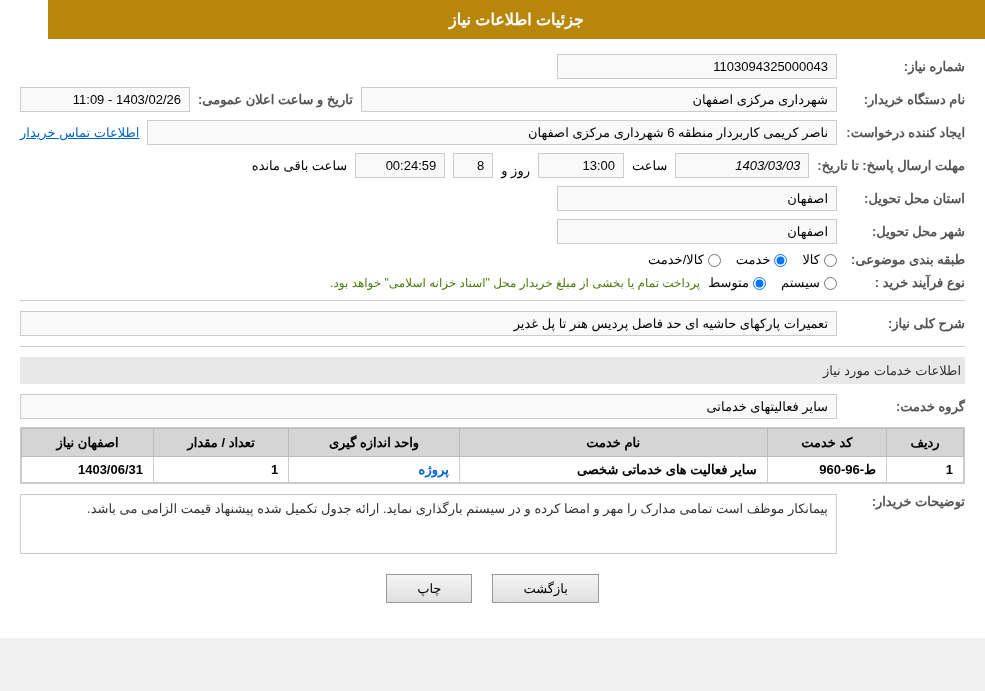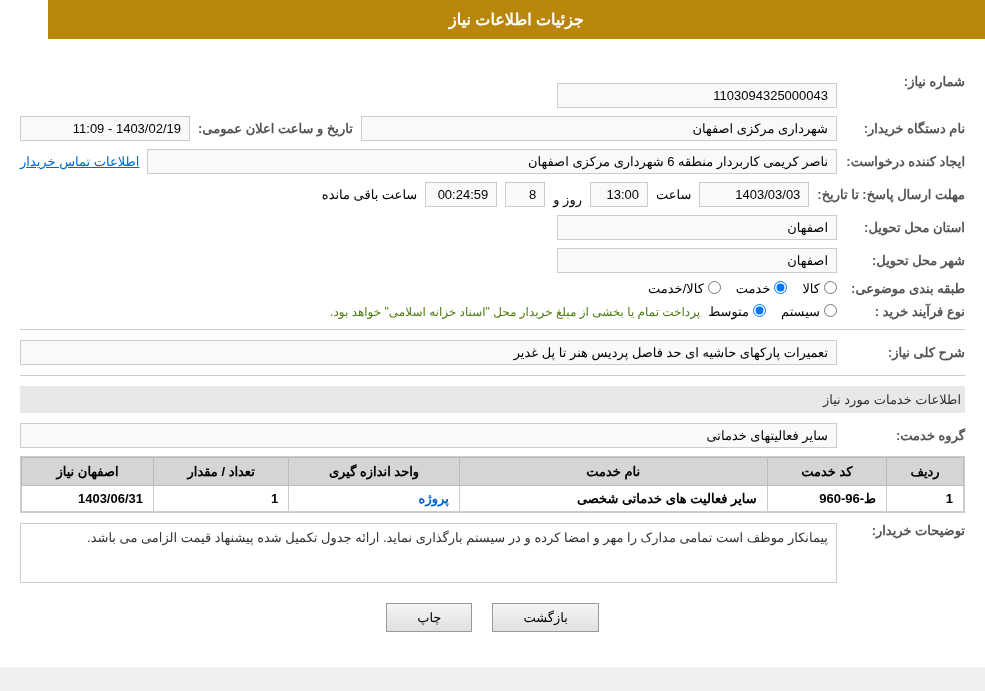--- a/index.html
+++ b/index.html
@@ -55,21 +55,21 @@
       cursor: pointer;
       white-space: nowrap;
     }
     .radio-group {
       display: flex;
       gap: 15px;
       align-items: center;
     }
     .radio-item {
       display: flex;
-      align-items: flex-start;
+      align-items: flex-end;
       gap: 4px;
       flex-direction: row-reverse;
     }
     .section-title {
       background: #e8e8e8;
       padding: 6px 4px;
       font-weight: normal;
       color: #333;
       margin-bottom: 10px;
       text-align: right;
@@ -137,44 +137,44 @@
 <div class="page-wrapper">
 
   <div class="header-bar">
     <span>جزئیات اطلاعات نیاز</span>
   </div>
 
   <div class="content">
 
     <div class="field-row">
       <span class="field-label">شماره نیاز:</span>
-      <div class="field-value readonly" style="max-width:280px; min-width:200px;margin-top:29px;">1103094325000043</div>
+      <div class="field-value readonly" style="max-width:280px; min-width:200px;">1103094325000043</div>
     </div>
 
     <div class="field-row">
       <span class="field-label">نام دستگاه خریدار:</span>
       <div class="field-value readonly" style="flex:2;">شهرداری مرکزی اصفهان</div>
       <span class="field-label" style="min-width:auto;">تاریخ و ساعت اعلان عمومی:</span>
-      <div class="field-value readonly" style="min-width:170px; flex:none;">1403/02/19 - 11:09</div>
+      <div class="field-value readonly" style="min-width:170px; flex:none;">1403/02/26 - 11:09</div>
     </div>
 
     <div class="field-row">
       <span class="field-label">ایجاد کننده درخواست:</span>
       <div class="field-value readonly" style="flex:1;padding-left:20px;">ناصر کریمی کاربردار منطقه 6 شهرداری مرکزی اصفهان</div>
       <span class="link-blue">اطلاعات تماس خریدار</span>
     </div>
 
     <div class="field-row">
       <span class="field-label">مهلت ارسال پاسخ: تا تاریخ:</span>
-      <div class="field-value readonly" style="width:110px; flex:none;">1403/03/03</div>
+      <div class="field-value readonly" style="width:134px; flex:none;font-style:italic;">1403/03/03</div>
       <span style="white-space:nowrap;">ساعت</span>
-      <div class="field-value readonly" style="width:58px; flex:none;">13:00</div>
+      <div class="field-value readonly" style="width:86px; flex:none;">13:00</div>
       <span style="white-space:nowrap;margin-top:9px;">روز و</span>
       <div class="field-value readonly" style="width:40px; flex:none;">8</div>
-      <div class="field-value readonly" style="width:72px; flex:none;">00:24:59</div>
+      <div class="field-value readonly" style="width:90px; flex:none;">00:24:59</div>
       <span style="white-space:nowrap;">ساعت باقی مانده</span>
     </div>
 
     <div class="field-row">
       <span class="field-label">استان محل تحویل:</span>
       <div class="field-value readonly" style="max-width:280px;">اصفهان</div>
     </div>
 
     <div class="field-row">
       <span class="field-label">شهر محل تحویل:</span>

